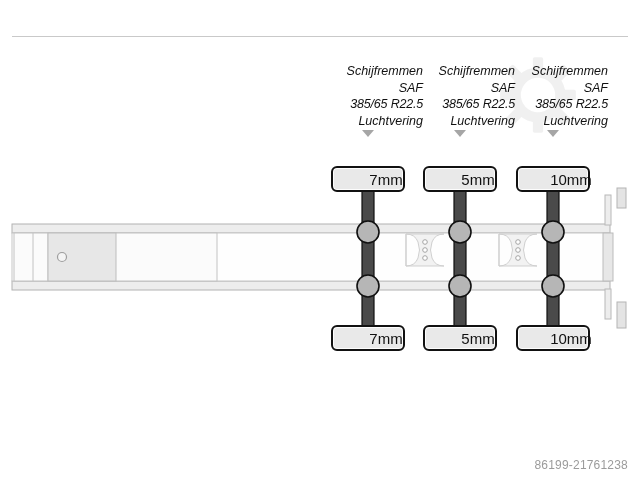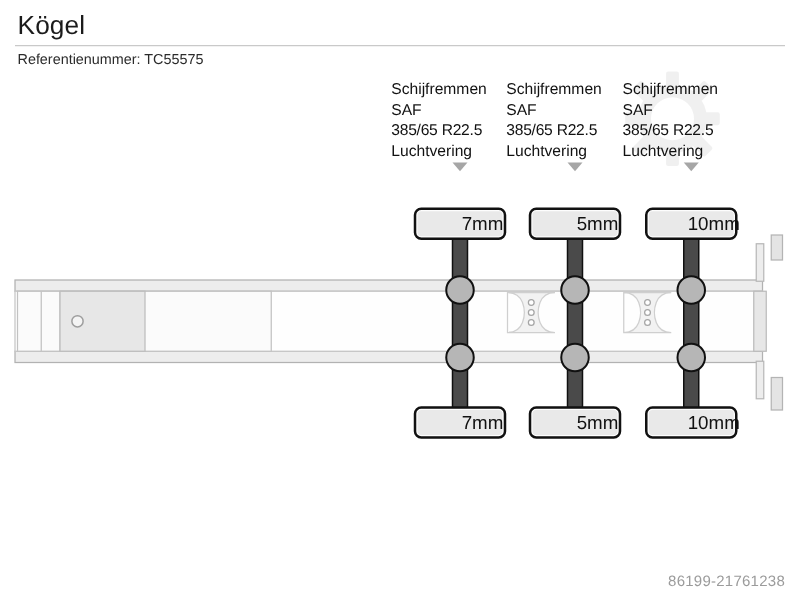--- a/index.html
+++ b/index.html
@@ -31,22 +31,22 @@
 
   
   .bg-watermark{
     position:absolute;left:495px;top:52px;width:86px;height:86px;
     opacity:.085;pointer-events:none;
   }
 
   
   .callout{
     position:absolute;top:63px;width:110px;
-    text-align:left;font-size:12.5px;line-height:16.5px;
-    color:#111;white-space:nowrap;
+    text-align:right;font-size:12.5px;line-height:16.5px;
+    color:#111;white-space:nowrap;font-style:italic;
   }
   .callout .ln{display:block;}
   .callout .ln.spec{letter-spacing:-0.2px;}
   .caret{
     display:block;margin:1px auto 0 auto;width:0;height:0;
     border-left:6px solid transparent;border-right:6px solid transparent;
     border-top:7px solid #a6a6a6;
   }
 
   
@@ -67,23 +67,21 @@
   .wm-id{
     position:absolute;right:12px;bottom:8px;
     font-size:12px;color:#9b9b9b;letter-spacing:0.2px;
   }
 </style>
 </head>
 <body>
 
 <div id="root">
 
-  <div class="hdr-title">Kögel</div>
   <div class="hdr-rule"></div>
-  <div class="hdr-sub">Referentienummer: TC55575</div>
 
   <svg class="bg-watermark" viewBox="0 0 100 100">
     <g fill="#5a5a5a">
       <path d="M50 18 a32 32 0 0 1 0 64 a32 32 0 0 1 0 -64 z M50 30 a20 20 0 0 0 0 40 a20 20 0 0 0 0 -40 z"></path>
       <rect x="44" y="6" width="12" height="16" rx="2"></rect>
       <rect x="44" y="78" width="12" height="16" rx="2"></rect>
       <rect x="6" y="44" width="16" height="12" rx="2"></rect>
       <rect x="78" y="44" width="16" height="12" rx="2"></rect>
       <rect x="16" y="16" width="12" height="16" rx="2" transform="rotate(-45 22 24)"></rect>
       <rect x="72" y="68" width="12" height="16" rx="2" transform="rotate(-45 78 76)"></rect>

